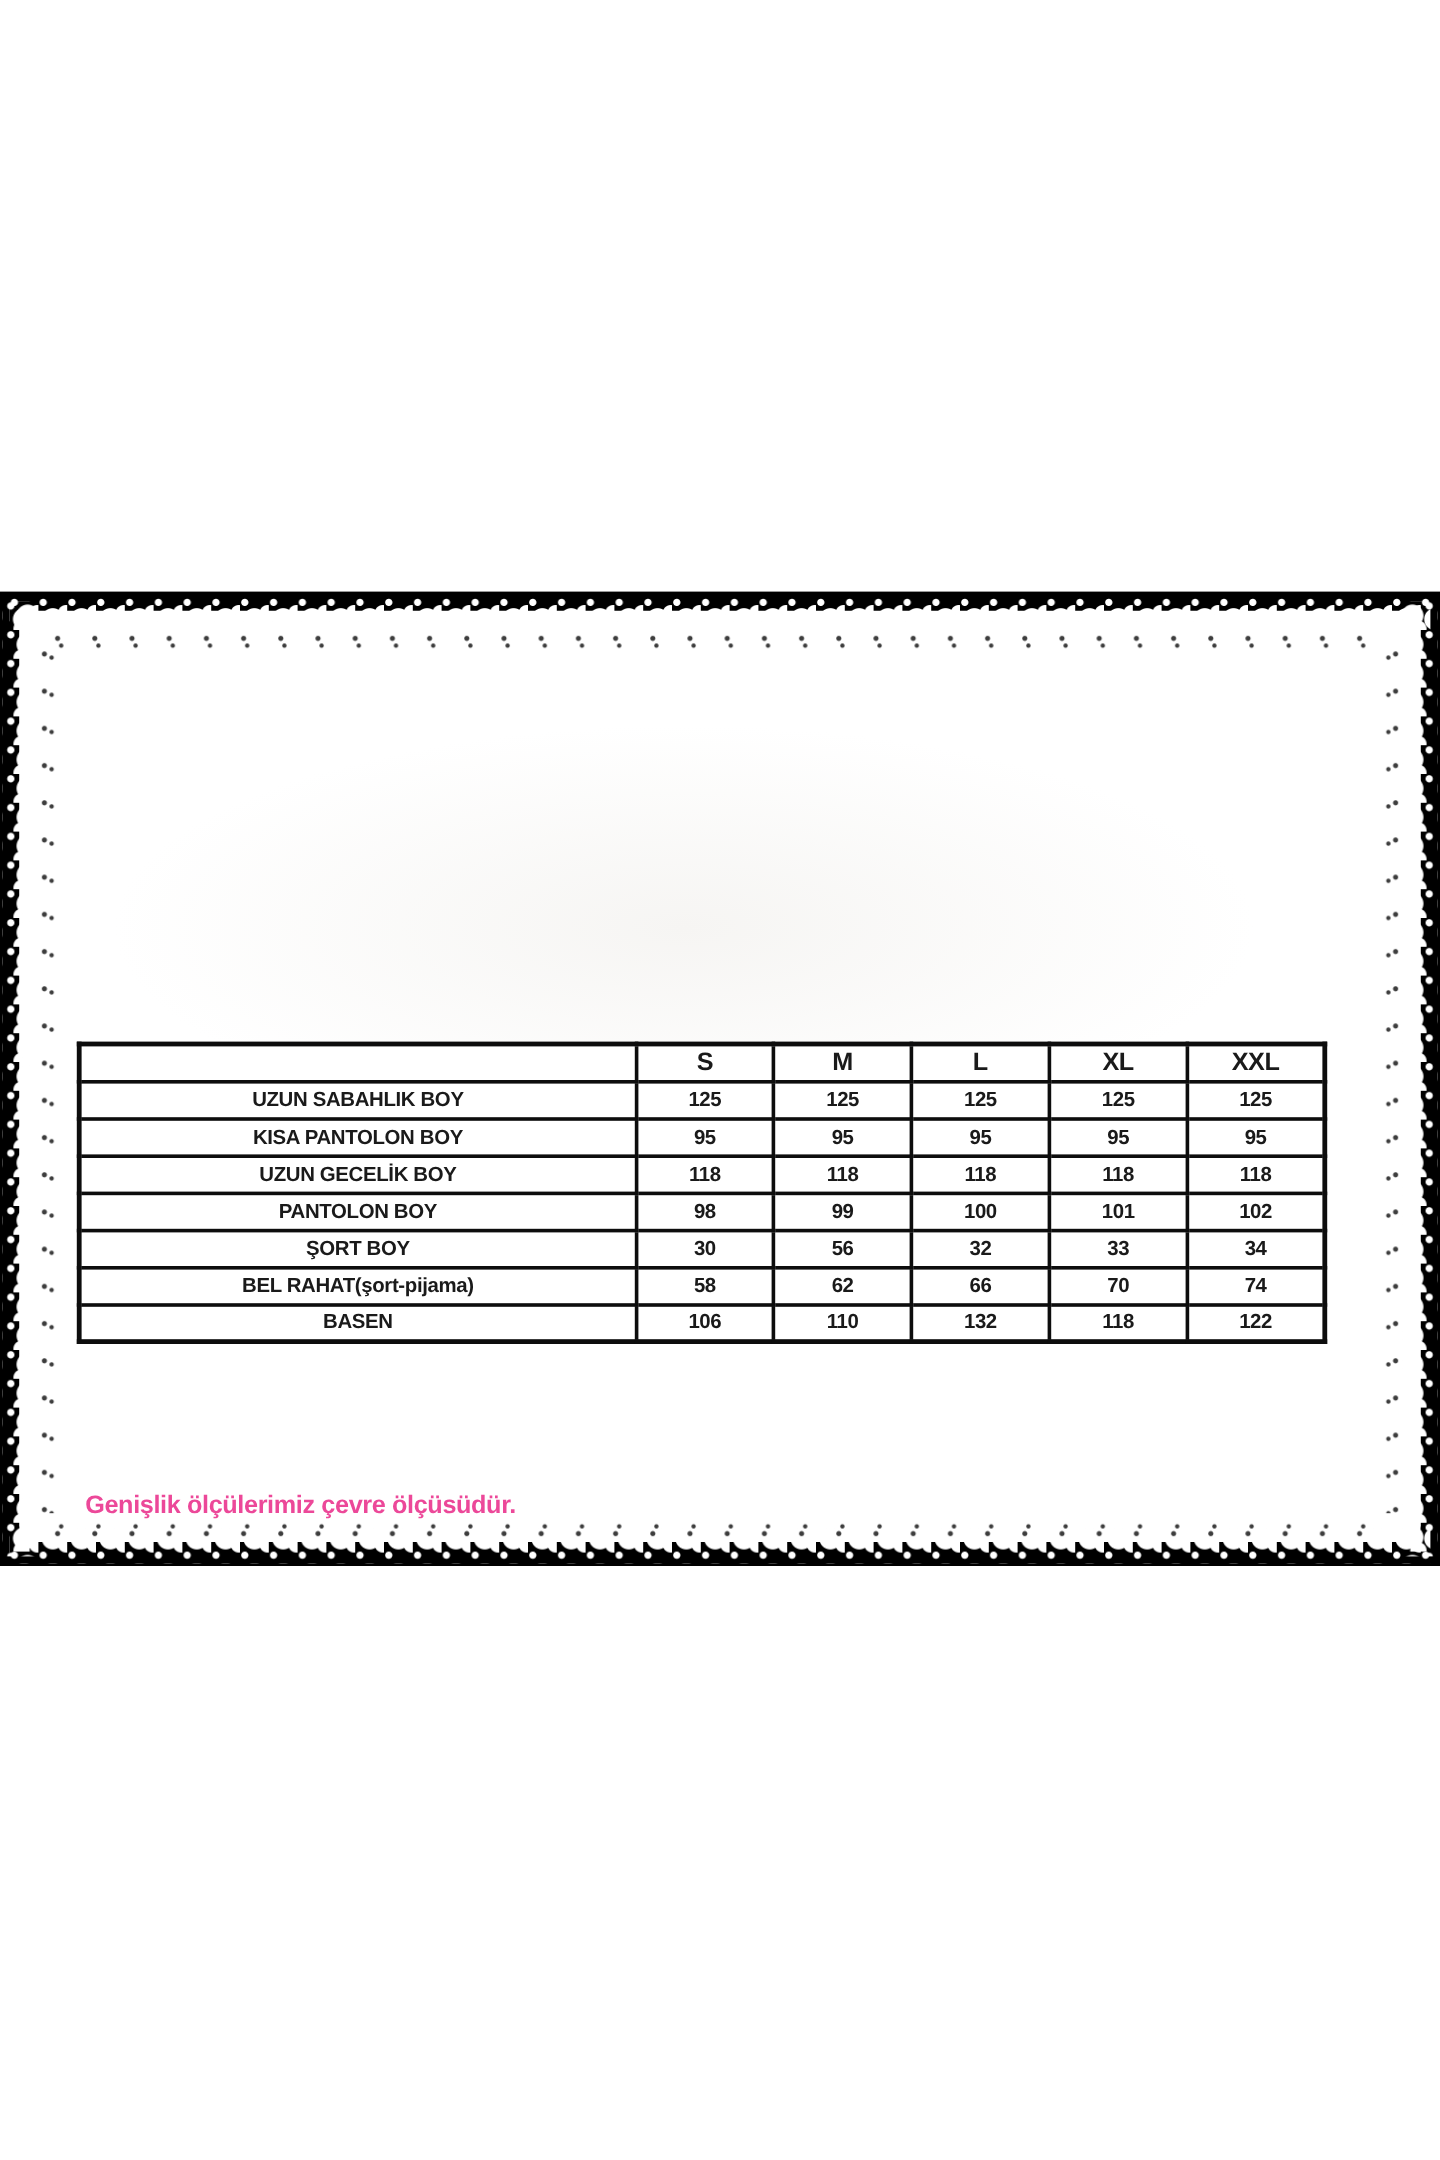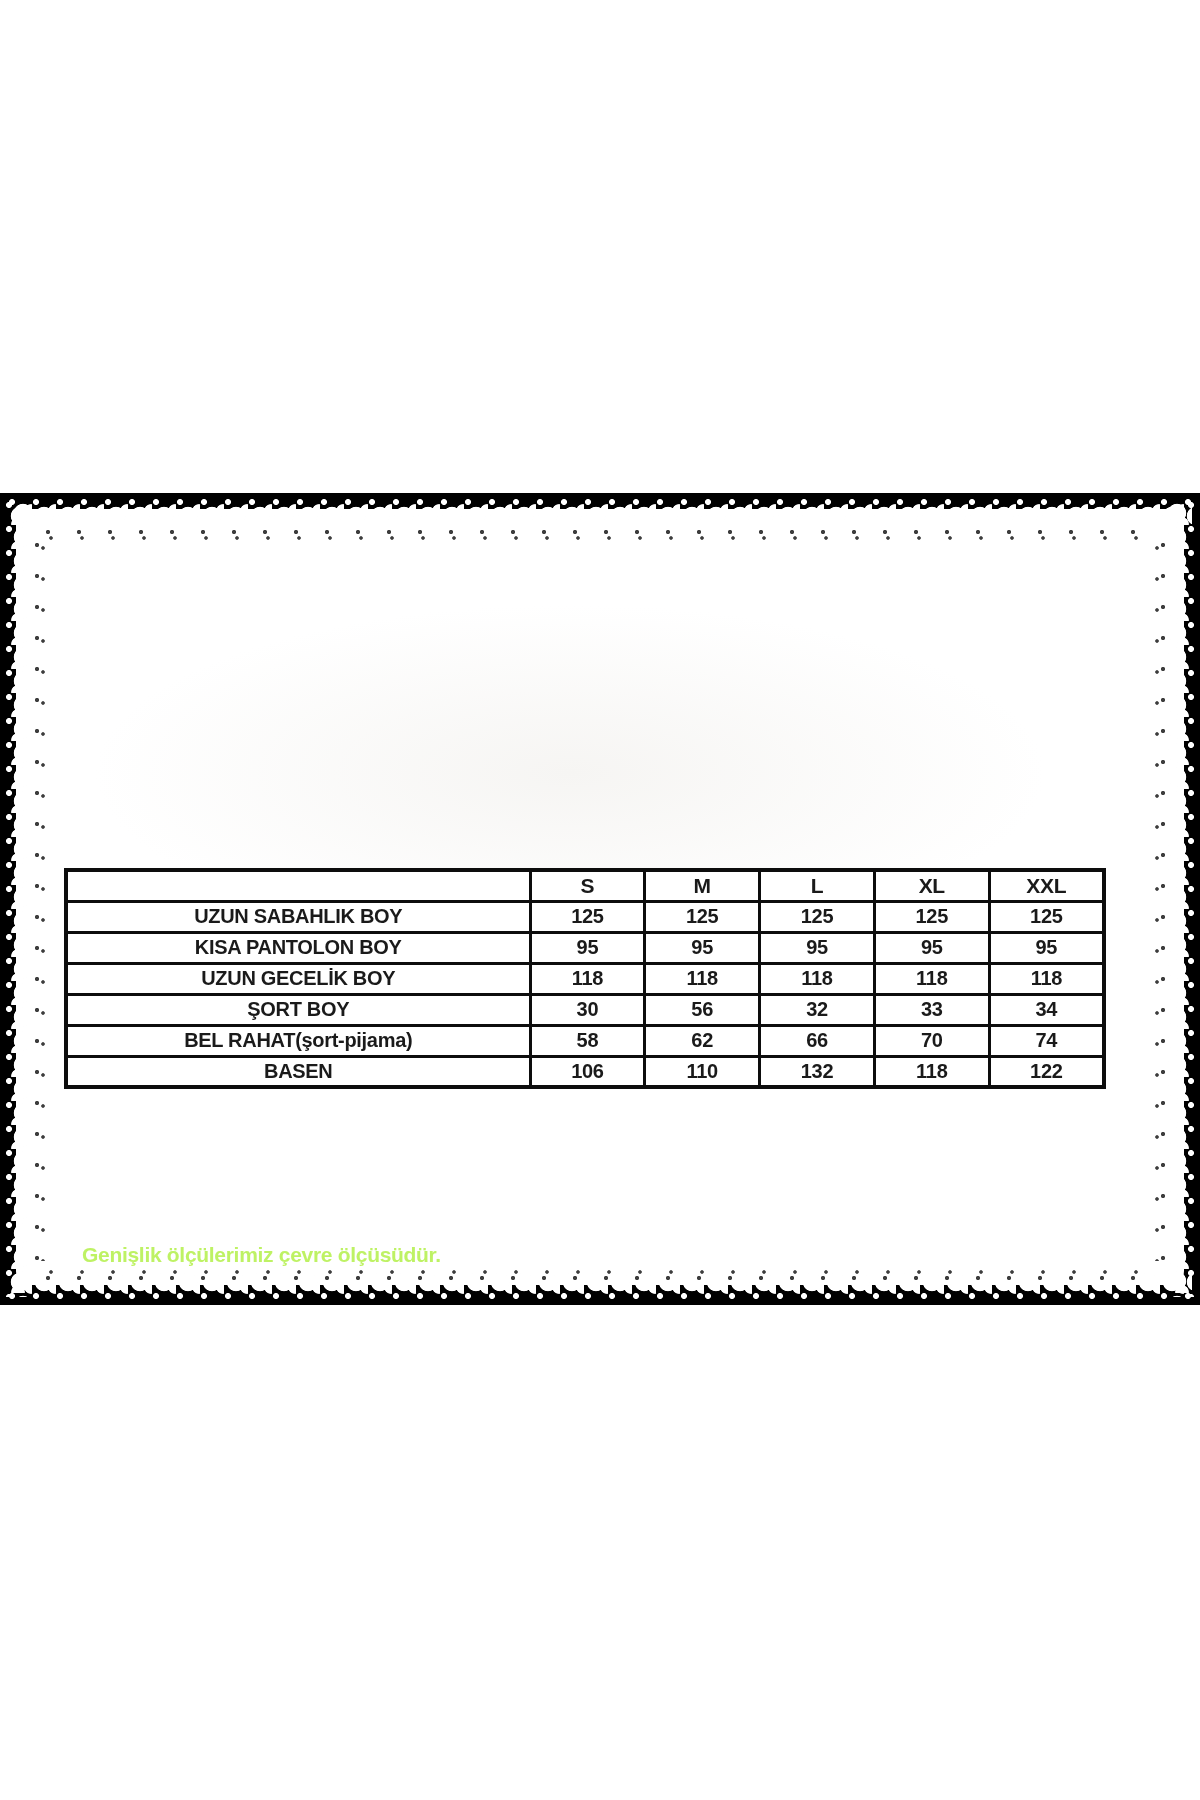--- a/index.html
+++ b/index.html
@@ -92,26 +92,26 @@
     border-collapse:collapse; table-layout:fixed;
     background:#ffffff; border:4px solid #0d0d0d;
   }
   .size-chart th, .size-chart td {
     border:3px solid #0d0d0d; height:31px;
     text-align:center; vertical-align:middle;
     font-weight:bold; color:#1a1a1a; padding:0;
     letter-spacing:-0.3px;
   }
   .size-chart thead th { font-size:21px; }
-  .size-chart td { font-size:20px; }
+  .size-chart td { font-size:17px; }
   .size-chart .col-label { width:464px; }
   
   .note {
-    position:absolute; left:82px; top:750px;
-    font-size:21px; font-weight:bold; color:#bef264;
+    position:absolute; left:71px; top:750px;
+    font-size:21px; font-weight:bold; color:#ec4899;
     letter-spacing:-0.3px;
   }
 </style>
 </head>
 <body>
 
 <div class="page">
 
   <div class="frame">
     <div class="panel"></div>
@@ -165,20 +165,28 @@
         </tr>
         <tr>
           <td>UZUN GECELİK BOY</td>
           <td>118</td>
           <td>118</td>
           <td>118</td>
           <td>118</td>
           <td>118</td>
         </tr>
         <tr>
+          <td>PANTOLON BOY</td>
+          <td>98</td>
+          <td>99</td>
+          <td>100</td>
+          <td>101</td>
+          <td>102</td>
+        </tr>
+        <tr>
           <td>ŞORT BOY</td>
           <td>30</td>
           <td>56</td>
           <td>32</td>
           <td>33</td>
           <td>34</td>
         </tr>
         <tr>
           <td>BEL RAHAT(şort-pijama)</td>
           <td>58</td>

